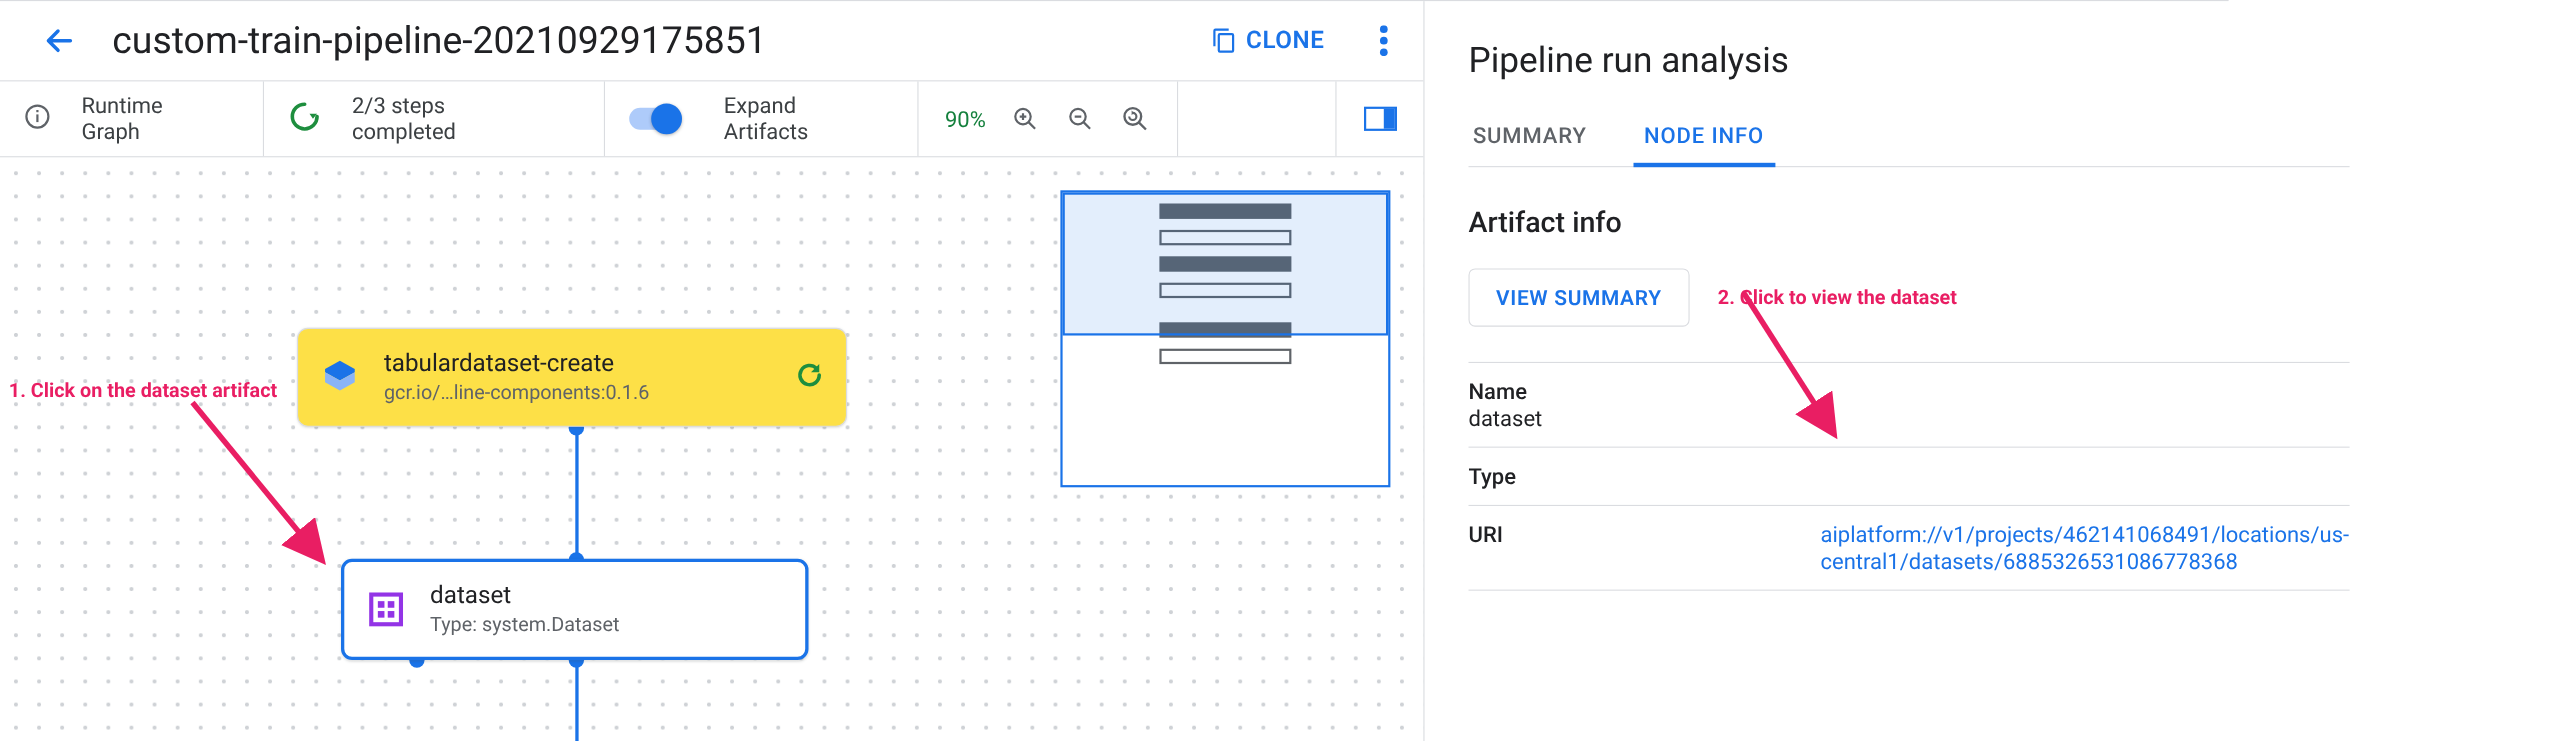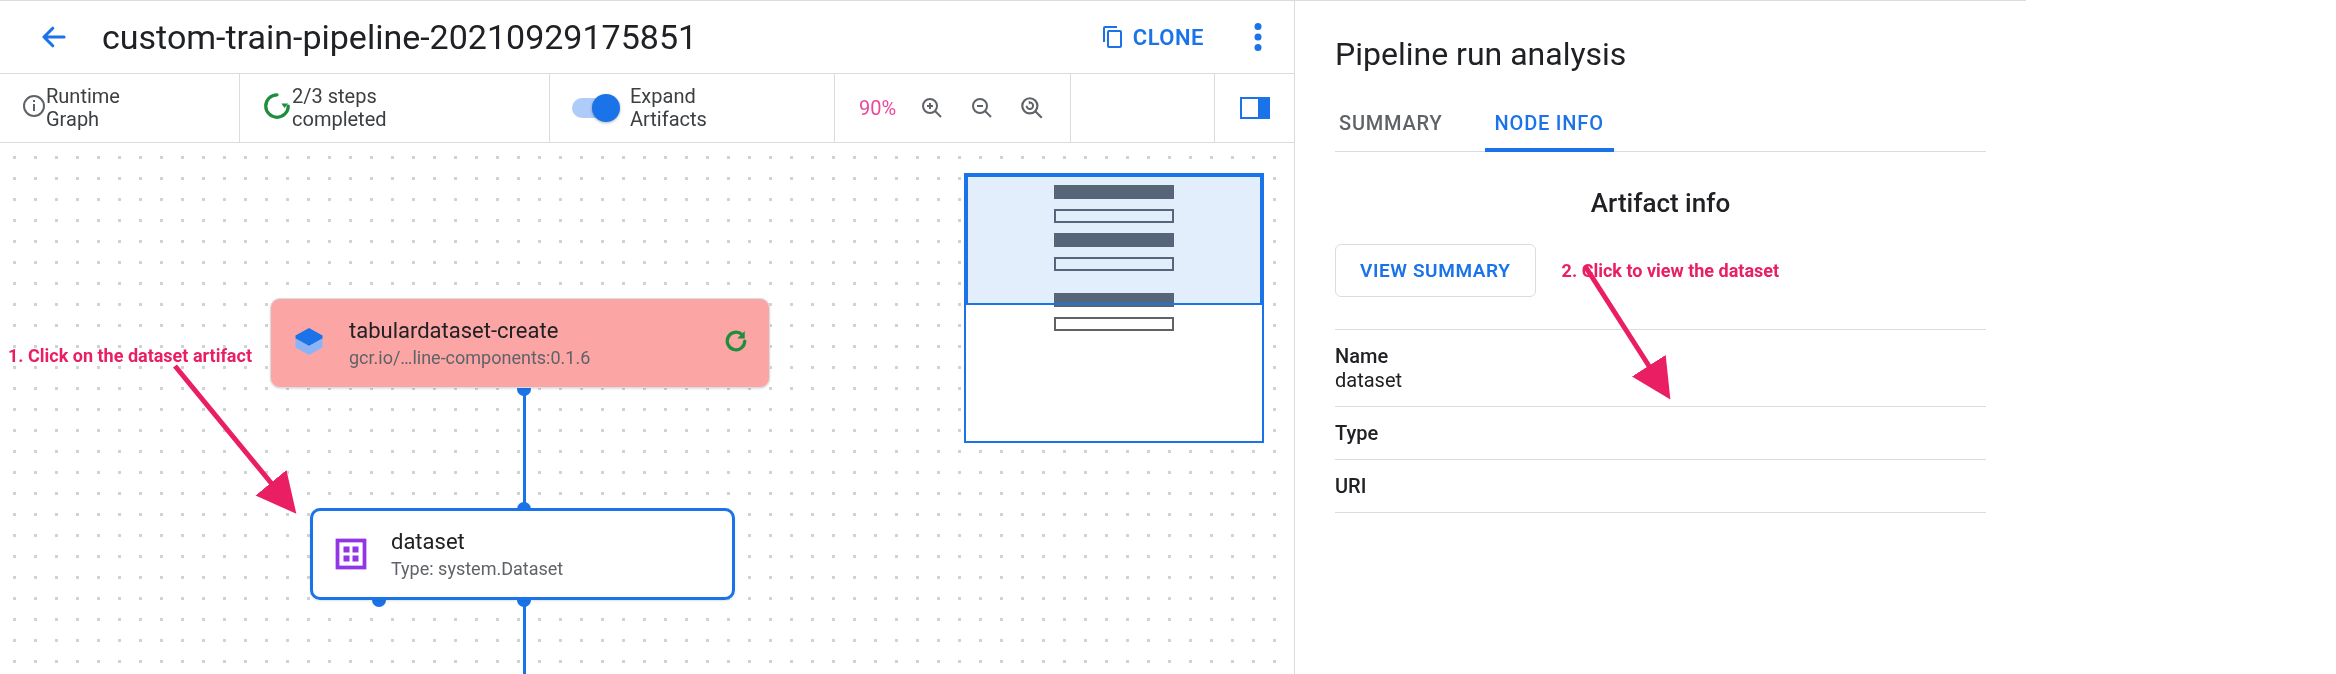--- a/index.html
+++ b/index.html
@@ -21,68 +21,68 @@
   
   .titlebar{display:flex;align-items:center;height:72px;padding:0 12px 0 30px;}
   .back-btn{width:48px;height:48px;display:flex;align-items:center;justify-content:center;border-radius:50%;cursor:pointer;}
   .title{font-size:34px;font-weight:400;margin-left:24px;letter-spacing:0;color:#202124;}
   .titlebar .spacer{flex:1;}
   .clone-btn{display:flex;align-items:flex-start;gap:8px;color:var(--blue);font-weight:600;font-size:22px;letter-spacing:.5px;cursor:pointer;padding:8px 14px;border-radius:4px;}
   .more-btn{width:48px;height:48px;display:flex;align-items:center;justify-content:center;cursor:pointer;margin-left:16px;}
 
   
   .statusbar{display:flex;align-items:stretch;height:70px;border-top:1px solid var(--grey-border);border-bottom:1px solid var(--grey-border);}
-  .status-cell{display:flex;align-items:center;padding:0 22px;border-right:1px solid var(--grey-border);gap:0;font-size:20px;color:#3c4043;}
+  .status-cell{display:flex;align-items:center;padding:0 22px;border-right:1px solid var(--grey-border);gap:28px;font-size:20px;color:#3c4043;}
   .status-cell:last-child{border-right:none;}
   .status-cell .info-ico{color:var(--grey-text);}
   .status-cell .two-line{line-height:1.15;}
   .toggle{width:46px;height:20px;border-radius:10px;background:#aecbfa;position:relative;}
   .toggle::after{content:"";position:absolute;right:-2px;top:-4px;width:28px;height:28px;border-radius:50%;background:var(--blue);box-shadow:0 1px 3px rgba(0,0,0,.3);}
   .zoom-cell{display:flex;align-items:center;gap:22px;padding:0 24px;}
-  .zoom-pct{font-size:20px;color:#ec4899;text-align:right;}
+  .zoom-pct{font-size:20px;color:#15803d;text-align:right;}
   .icon-btn{width:28px;height:28px;display:flex;align-items:center;justify-content:center;cursor:pointer;color:#5f6368;}
   .flex-spacer{flex:1;}
   .rect-btn{width:30px;height:22px;border:2px solid var(--blue);position:relative;cursor:pointer;}
   .rect-btn::after{content:"";position:absolute;right:0;top:0;width:10px;height:100%;background:var(--blue);}
 
   
   .canvas-wrap{flex:1;position:relative;overflow:hidden;}
   .dot-bg{position:absolute;inset:0;
     background-image:radial-gradient(circle,#cfd2d6 1.8px,transparent 1.9px);
     background-size:21px 21px;background-position:4px 4px;}
   .minimap{position:absolute;right:30px;top:30px;width:300px;height:270px;border:2px solid var(--blue);background:#fff;}
   .minimap .view{position:absolute;left:0;top:0;right:0;height:130px;background:rgba(26,115,232,.12);border:2px solid var(--blue);}
   .minimap .stack{position:absolute;left:50%;top:10px;transform:translateX(-50%);display:flex;flex-direction:column;gap:10px;align-items:center;}
   .mm-bar{width:120px;height:14px;}
   .mm-solid{background:#5f6368;}
   .mm-hollow{border:2px solid #5f6368;}
 
   
   .node{position:absolute;background:#fff;border:1px solid var(--grey-border);border-radius:10px;display:flex;align-items:center;padding:14px 18px;box-shadow:0 1px 2px rgba(60,64,67,.15);}
-  .node1{left:270px;top:155px;width:500px;height:90px;background:#fca5a5;}
+  .node1{left:270px;top:155px;width:500px;height:90px;background:#fde047;}
   .node2{left:310px;top:365px;width:425px;height:92px;border:3px solid var(--blue);}
   .node-ico{width:40px;height:40px;margin-right:20px;flex:none;display:flex;align-items:center;justify-content:center;}
   .node .txt{flex:1;line-height:1.25;}
   .node .ttl{font-size:22px;color:#202124;}
   .node .sub{font-size:18px;color:var(--grey-text);margin-top:2px;}
   .restart-ico{margin-left:auto;color:var(--green);}
   .edge{position:absolute;background:var(--blue);}
   .port{position:absolute;width:14px;height:14px;background:var(--blue);border-radius:50%;}
 
   
   .anno{position:absolute;color:var(--pink);font-weight:700;font-size:18px;}
   .arrow-svg{position:absolute;overflow:visible;}
 
   
   .right h1{font-size:32px;font-weight:400;margin:18px 0 26px;}
   .tabs{display:flex;gap:44px;border-bottom:1px solid var(--grey-border);}
   .tab{padding:12px 4px 16px;font-size:20px;letter-spacing:.8px;color:var(--grey-text);font-weight:500;cursor:pointer;position:relative;}
   .tab.active{color:var(--blue);}
   .tab.active::after{content:"";position:absolute;left:-6px;right:-6px;bottom:-1px;height:4px;background:var(--blue);}
-  .section-title{font-size:26px;font-weight:500;margin:36px 0 26px;text-align:center;}
+  .section-title{font-size:26px;font-weight:500;margin:36px 0 26px;}
   .lineage-btn{display:inline-block;border:1px solid var(--grey-border);border-radius:6px;padding:14px 24px;color:var(--blue);font-weight:600;letter-spacing:.6px;font-size:19px;cursor:pointer;}
   .kv{margin-top:32px;}
   .kv-row{display:flex;border-bottom:1px solid var(--grey-border);padding:14px 0;font-size:20px;}
   .kv-row:first-child{border-top:1px solid var(--grey-border);flex-direction:column;}
   .kv-key{width:320px;font-weight:500;color:#202124;}
   .kv-val{flex:1;color:#202124;}
   .kv-val a{color:var(--blue);text-decoration:none;}
 
   .right{position:relative;}
 </style>
@@ -276,16 +276,17 @@
     <div class="kv">
       <div class="kv-row">
         <div class="kv-key">Name</div>
         <div class="kv-val">dataset</div>
       </div>
       <div class="kv-row">
         <div class="kv-key">Type</div>
       </div>
       <div class="kv-row">
         <div class="kv-key">URI</div>
+        <div class="kv-val"><a href="#">aiplatform://v1/projects/462141068491/locations/us-central1/datasets/6885326531086778368</a></div>
       </div>
     </div>
   </div>
 </div>
 
 </body></html>

